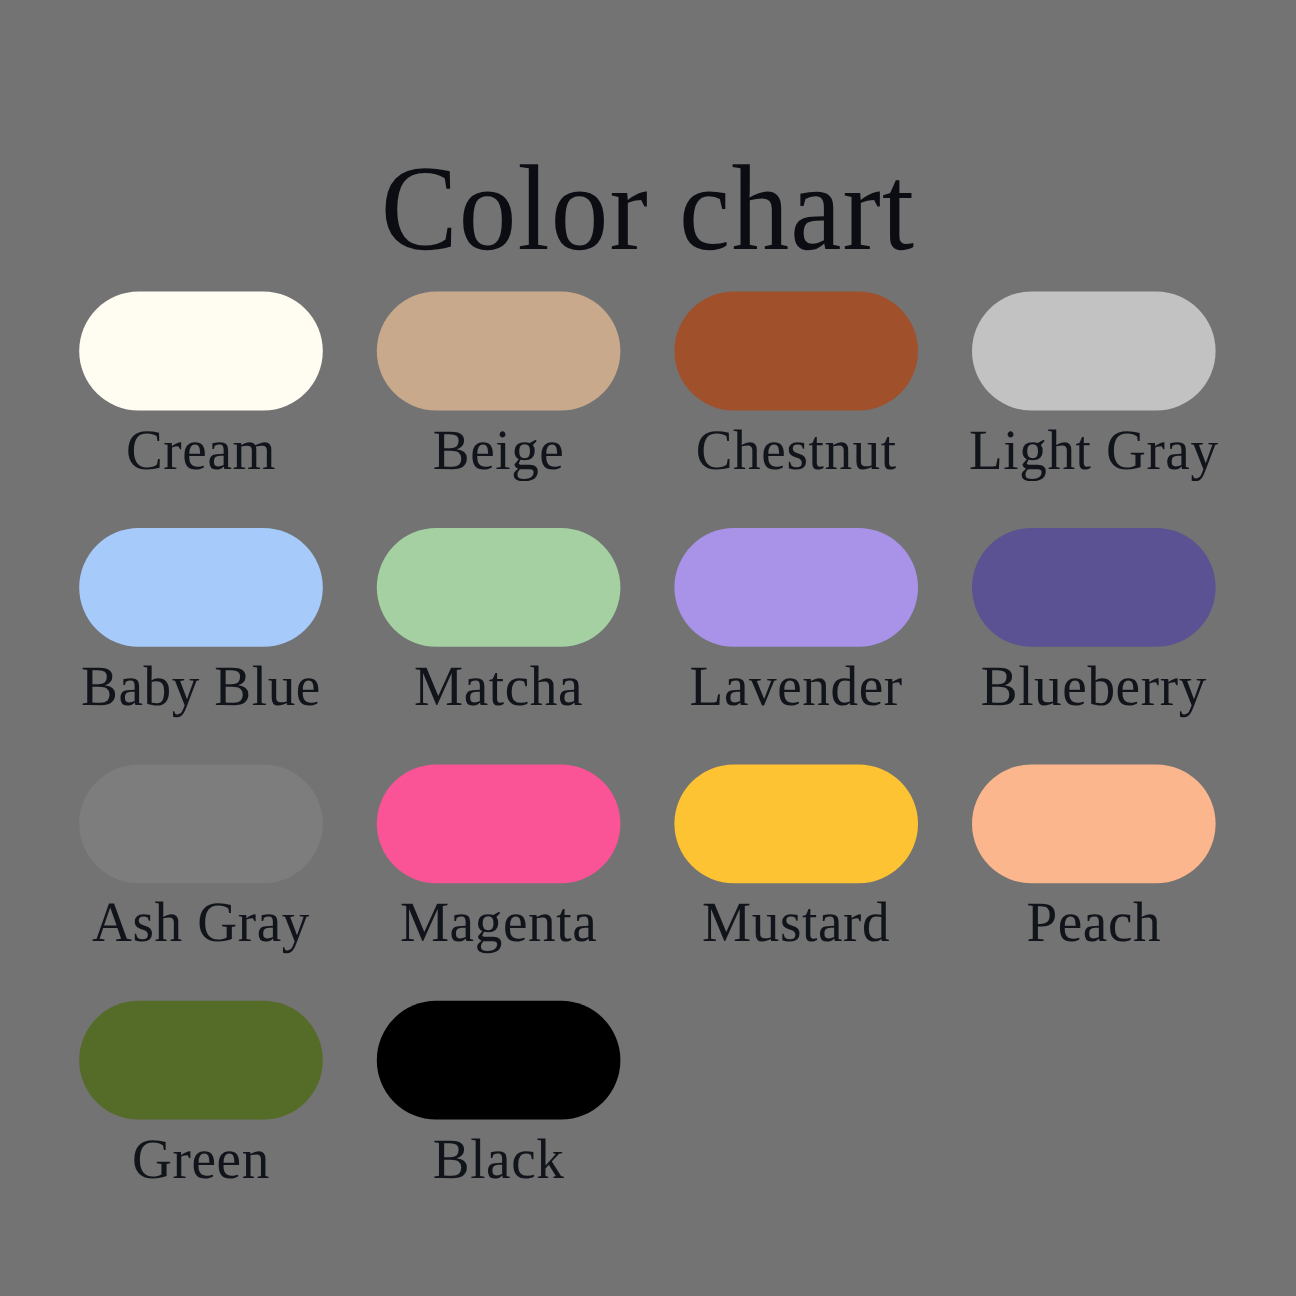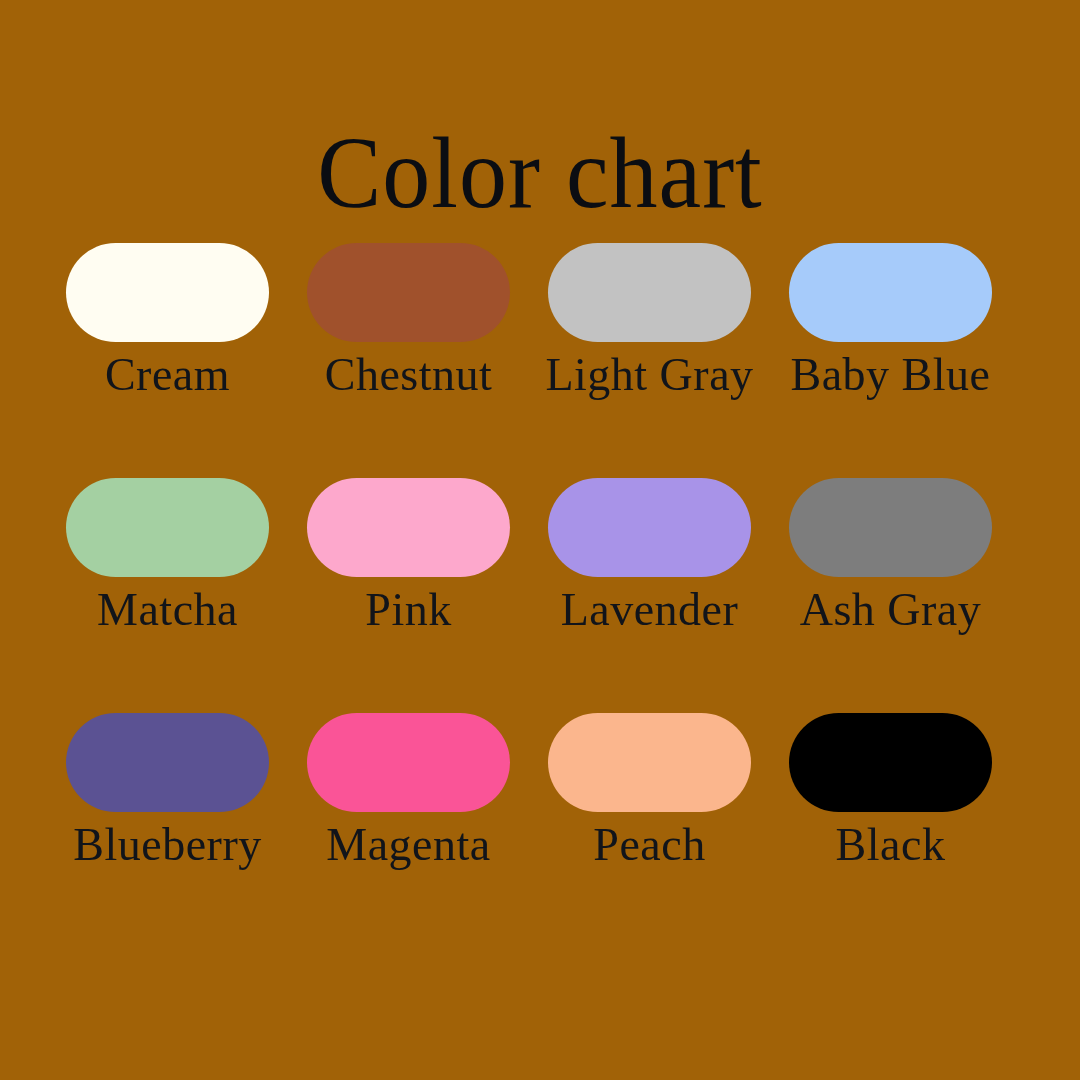--- a/index.html
+++ b/index.html
@@ -42,21 +42,20 @@
 
   #swatch-grid {
     position: absolute;
     top: 243px;
     left: 66px;
     width: 948px;
     display: grid;
     grid-template-columns: repeat(4, 203px);
     column-gap: 45px;
     row-gap: 0px;
-    gap: 38px;
   }
 
   .swatch-cell {
     width: 203px;
     height: 197px;
     display: flex;
     flex-direction: column;
     align-items: center;
   }
 
@@ -76,68 +75,76 @@
     line-height: 1.1;
     text-align: center;
     white-space: nowrap;
     letter-spacing: 0.5px;
     transform: scaleY(1.03);
   }
 </style>
 </head>
 <body style="background: rgb(222, 227, 231);">
 
-<div id="page" style="background: #a16207;">
+<div id="page" style="background: #737373;">
 
   <h1 id="chart-title">Color chart</h1>
 
   <div id="swatch-grid">
       <div class="swatch-cell">
         <div class="swatch-chip" title="#fffdf2" style="background-color: rgb(255, 253, 242);"></div>
         <div class="swatch-label">Cream</div>
+      </div>
+      <div class="swatch-cell">
+        <div class="swatch-chip" title="#c9a98c" style="background-color: rgb(201, 169, 140);"></div>
+        <div class="swatch-label">Beige</div>
       </div>
       <div class="swatch-cell">
         <div class="swatch-chip" title="#a0512c" style="background-color: rgb(160, 81, 44);"></div>
         <div class="swatch-label">Chestnut</div>
       </div>
       <div class="swatch-cell">
         <div class="swatch-chip" title="#c2c2c2" style="background-color: rgb(194, 194, 194);"></div>
         <div class="swatch-label">Light Gray</div>
       </div>
       <div class="swatch-cell">
         <div class="swatch-chip" title="#a6cbfa" style="background-color: rgb(166, 203, 250);"></div>
         <div class="swatch-label">Baby Blue</div>
       </div>
       <div class="swatch-cell">
         <div class="swatch-chip" title="#a4d0a2" style="background-color: rgb(164, 208, 162);"></div>
         <div class="swatch-label">Matcha</div>
       </div>
       <div class="swatch-cell">
-        <div class="swatch-chip" title="#fda8cc" style="background-color: rgb(253, 168, 204);"></div>
-        <div class="swatch-label">Pink</div>
+        <div class="swatch-chip" title="#a893e8" style="background-color: rgb(168, 147, 232);"></div>
+        <div class="swatch-label">Lavender</div>
       </div>
       <div class="swatch-cell">
-        <div class="swatch-chip" title="#a893e8" style="background-color: rgb(168, 147, 232);"></div>
-        <div class="swatch-label">Lavender</div>
+        <div class="swatch-chip" title="#5b5293" style="background-color: rgb(91, 82, 147);"></div>
+        <div class="swatch-label">Blueberry</div>
       </div>
       <div class="swatch-cell">
         <div class="swatch-chip" title="#7d7d7d" style="background-color: rgb(125, 125, 125);"></div>
         <div class="swatch-label">Ash Gray</div>
       </div>
       <div class="swatch-cell">
-        <div class="swatch-chip" title="#5b5293" style="background-color: rgb(91, 82, 147);"></div>
-        <div class="swatch-label">Blueberry</div>
-      </div>
-      <div class="swatch-cell">
         <div class="swatch-chip" title="#fa5497" style="background-color: rgb(250, 84, 151);"></div>
         <div class="swatch-label">Magenta</div>
       </div>
       <div class="swatch-cell">
+        <div class="swatch-chip" title="#fdc333" style="background-color: rgb(253, 195, 51);"></div>
+        <div class="swatch-label">Mustard</div>
+      </div>
+      <div class="swatch-cell">
         <div class="swatch-chip" title="#fbb68d" style="background-color: rgb(251, 182, 141);"></div>
         <div class="swatch-label">Peach</div>
+      </div>
+      <div class="swatch-cell">
+        <div class="swatch-chip" title="#556b28" style="background-color: rgb(85, 107, 40);"></div>
+        <div class="swatch-label">Green</div>
       </div>
       <div class="swatch-cell">
         <div class="swatch-chip" title="#000000" style="background-color: rgb(0, 0, 0);"></div>
         <div class="swatch-label">Black</div>
       </div>
     </div>
 
 </div>
 
 </body></html>

